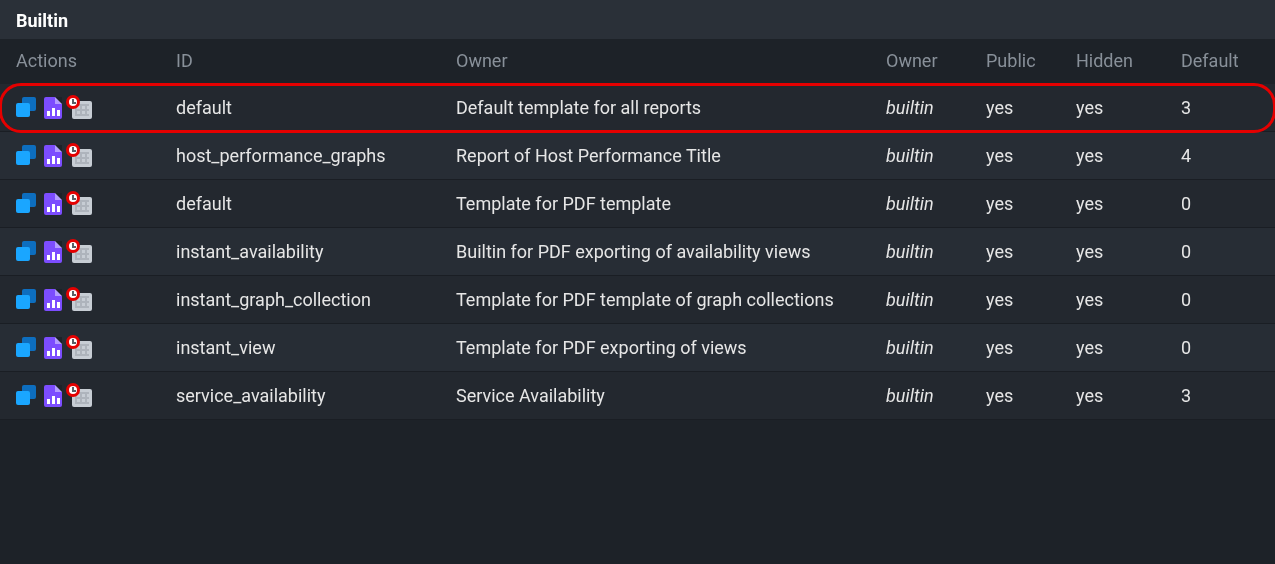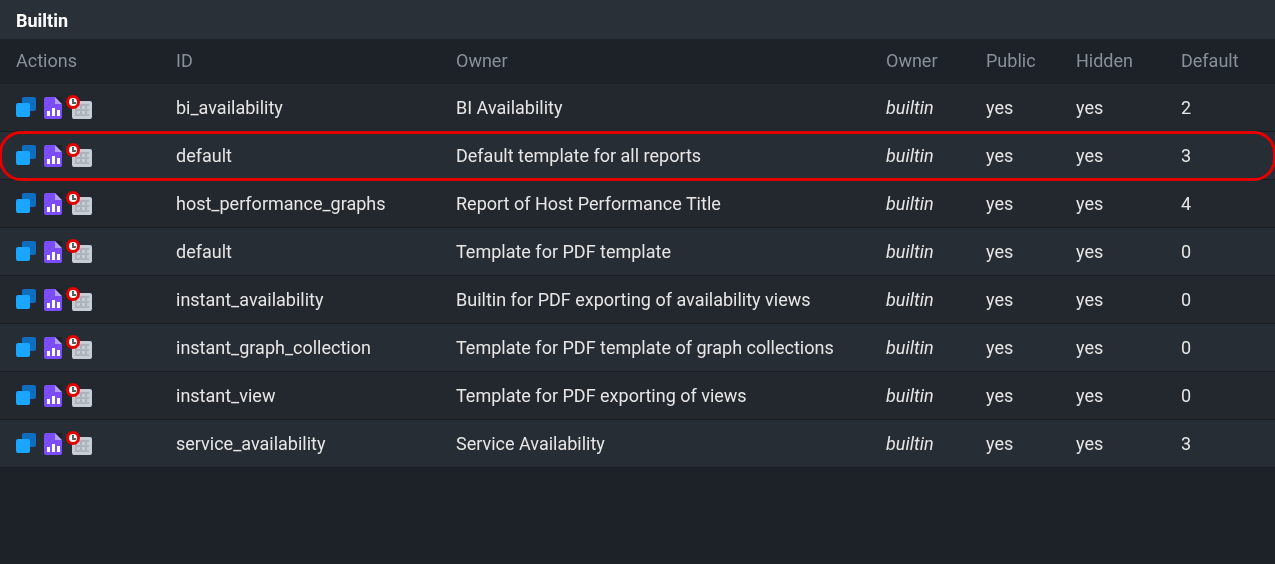--- a/index.html
+++ b/index.html
@@ -202,33 +202,20 @@
       <th>Actions</th>
       <th>ID</th>
       <th>Owner</th>
       <th>Owner</th>
       <th>Public</th>
       <th>Hidden</th>
       <th>Default</th>
     </tr>
   </thead>
   <tbody id="tbody">
-      <tr>
-        <td class="actions-cell"><span class="icon clone-icon"></span><span class="icon report-icon"><span class="corner"></span><span class="bars">
-              <span></span>
-              <span></span>
-              <span></span>
-            </span></span><span class="icon schedule-icon"><span class="cal"></span><span class="clock"></span></span></td>
-        <td>bi_availability</td>
-        <td class="col-title">BI Availability</td>
-        <td class="owner-cell">builtin</td>
-        <td>yes</td>
-        <td>yes</td>
-        <td>2</td>
-      </tr>
       <tr class="highlighted">
         <td class="actions-cell"><span class="icon clone-icon"></span><span class="icon report-icon"><span class="corner"></span><span class="bars">
               <span></span>
               <span></span>
               <span></span>
             </span></span><span class="icon schedule-icon"><span class="cal"></span><span class="clock"></span></span></td>
         <td>default</td>
         <td class="col-title">Default template for all reports</td>
         <td class="owner-cell">builtin</td>
         <td>yes</td>

